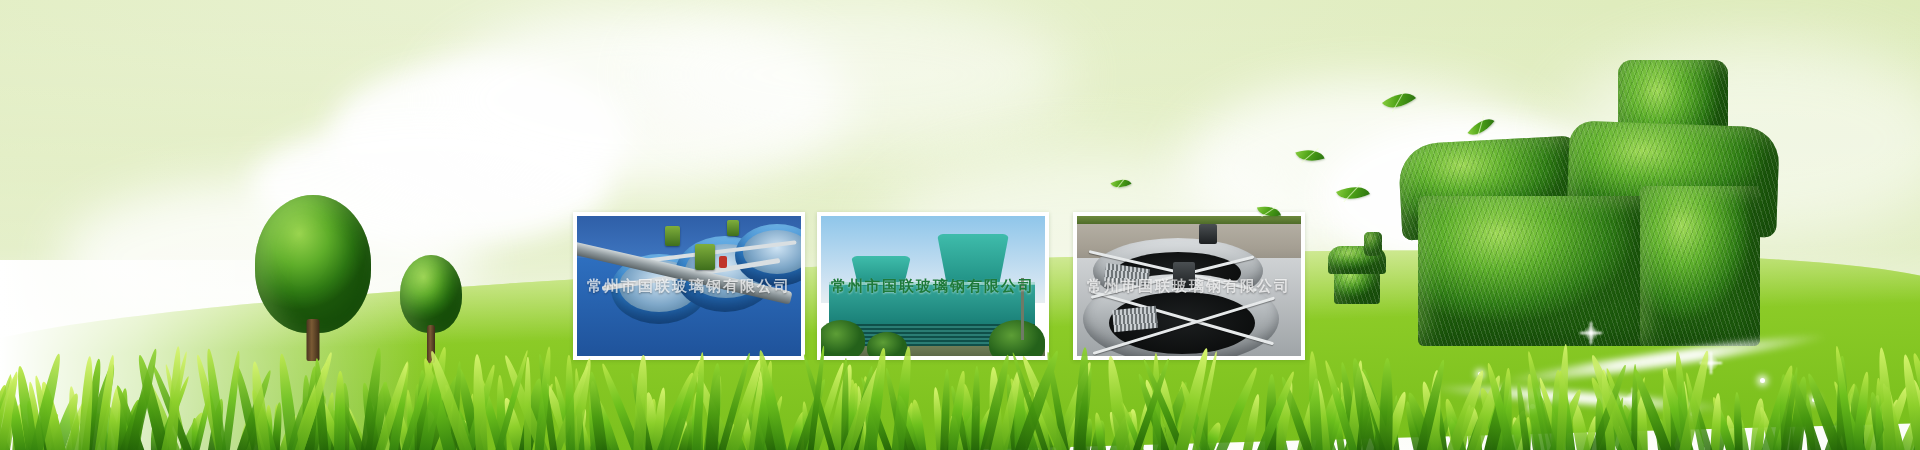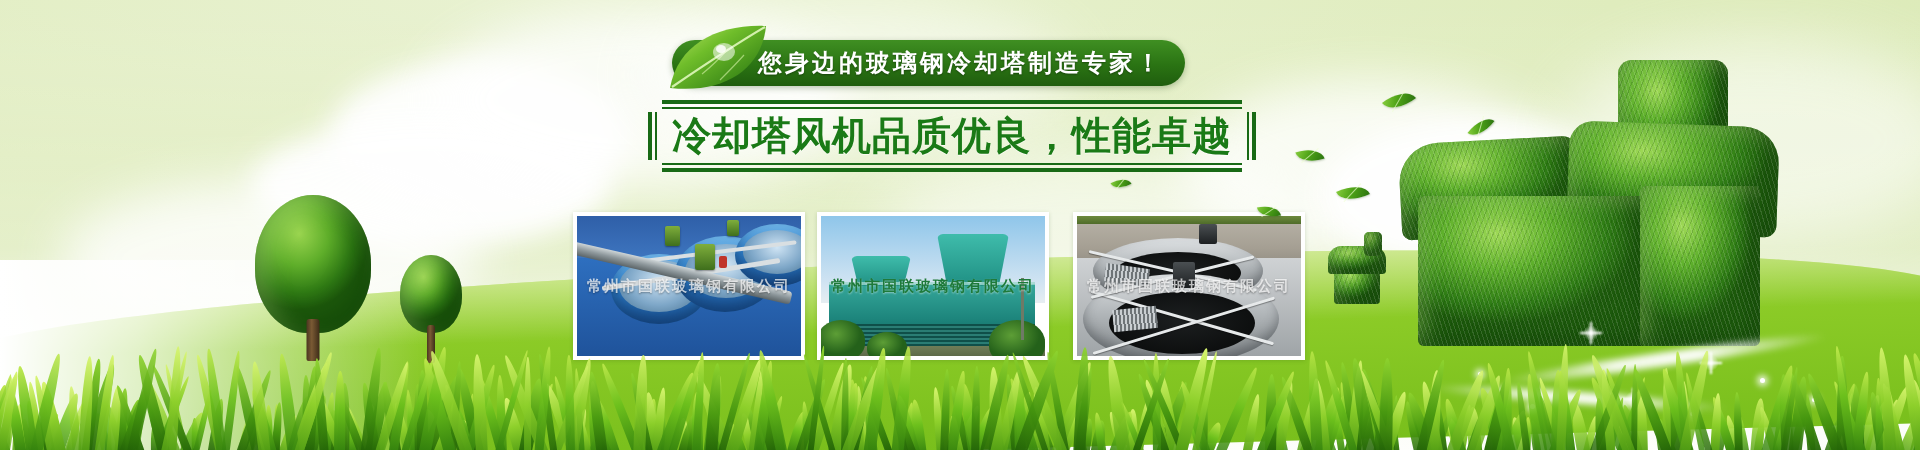--- a/index.html
+++ b/index.html
@@ -256,46 +256,21 @@
 
   <div class="tree" style="left:255px;top:195px;width:116px;height:165px;">
     <div class="canopy" style="width:116px;height:138px;"></div>
     <div class="trunk" style="top:124px;width:13px;height:42px;"></div>
   </div>
   <div class="tree" style="left:400px;top:255px;width:62px;height:108px;">
     <div class="canopy" style="width:62px;height:78px;"></div>
     <div class="trunk" style="top:70px;width:8px;height:38px;"></div>
   </div>
 
-  <div class="pill">
-    <svg class="leaf-badge" viewBox="0 0 112 74">
-      <defs>
-        <linearGradient id="lfg" x1="0" y1="0" x2="1" y2="1">
-          <stop offset="0%" stop-color="#bfe86a"></stop>
-          <stop offset="38%" stop-color="#6fbd2a"></stop>
-          <stop offset="100%" stop-color="#1f6d0d"></stop>
-        </linearGradient>
-      </defs>
-      <path d="M8 66 C16 22 56 2 104 4 C100 46 64 72 8 66 Z" fill="url(#lfg)"></path>
-      <path d="M10 65 C38 46 74 22 103 5" stroke="#e8fbc4" stroke-width="2.2" fill="none" opacity=".85"></path>
-      <path d="M40 52 C50 44 58 36 66 27" stroke="#d8f5ac" stroke-width="1.2" fill="none" opacity=".6"></path>
-      <path d="M58 58 C66 50 74 42 82 33" stroke="#d8f5ac" stroke-width="1.2" fill="none" opacity=".6"></path>
-      <ellipse cx="62" cy="30" rx="11" ry="9" fill="#ffffff" opacity=".55"></ellipse>
-      <ellipse cx="59" cy="27" rx="5" ry="4" fill="#ffffff" opacity=".85"></ellipse>
-    </svg>
-    <span class="pill-text">您身边的玻璃钢冷却塔制造专家！</span>
-  </div>
-
-  <div class="headline">
-    <div class="hl-rule top"></div>
-    <div class="hl-rule bottom"></div>
-    <div class="hl-bar left"></div>
-    <div class="hl-bar right"></div>
-    <div class="hl-text">冷却塔风机品质优良，性能卓越</div>
-  </div>
+
 
   <div class="photo p1" style="left:573px;">
     <div class="ph-inner">
       <div class="sky1"></div>
       <div class="deck"></div>
       <div class="tank" style="left:34px;top:38px;width:96px;height:70px;"></div>
       <div class="rim" style="left:42px;top:44px;width:80px;height:52px;"></div>
       <div class="tank" style="left:98px;top:20px;width:100px;height:76px;"></div>
       <div class="rim" style="left:108px;top:28px;width:82px;height:54px;"></div>
       <div class="tank" style="left:158px;top:8px;width:84px;height:62px;"></div>

